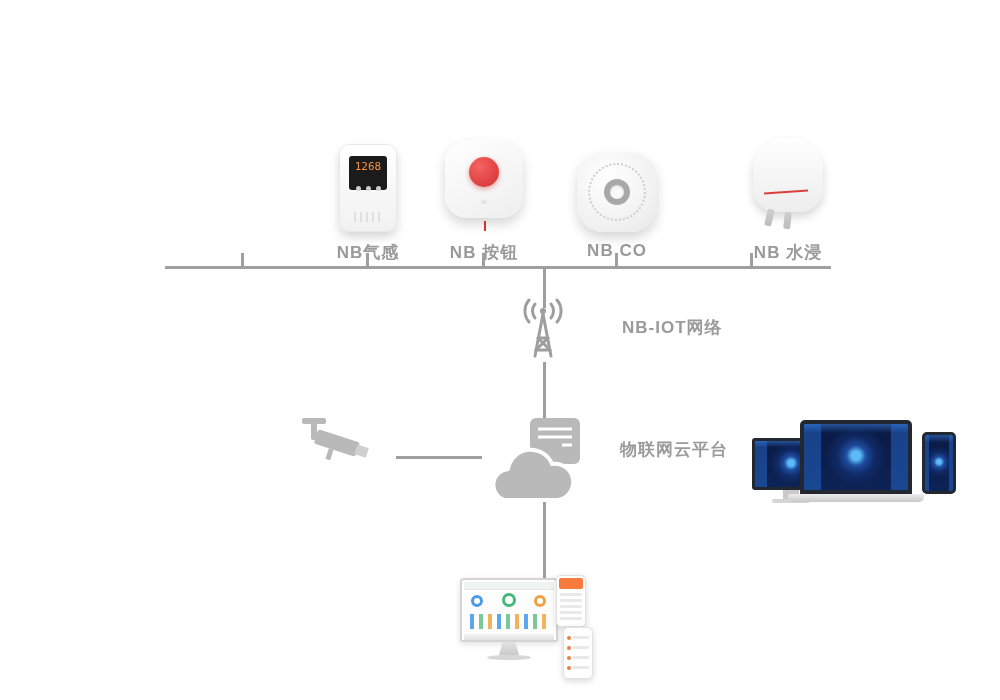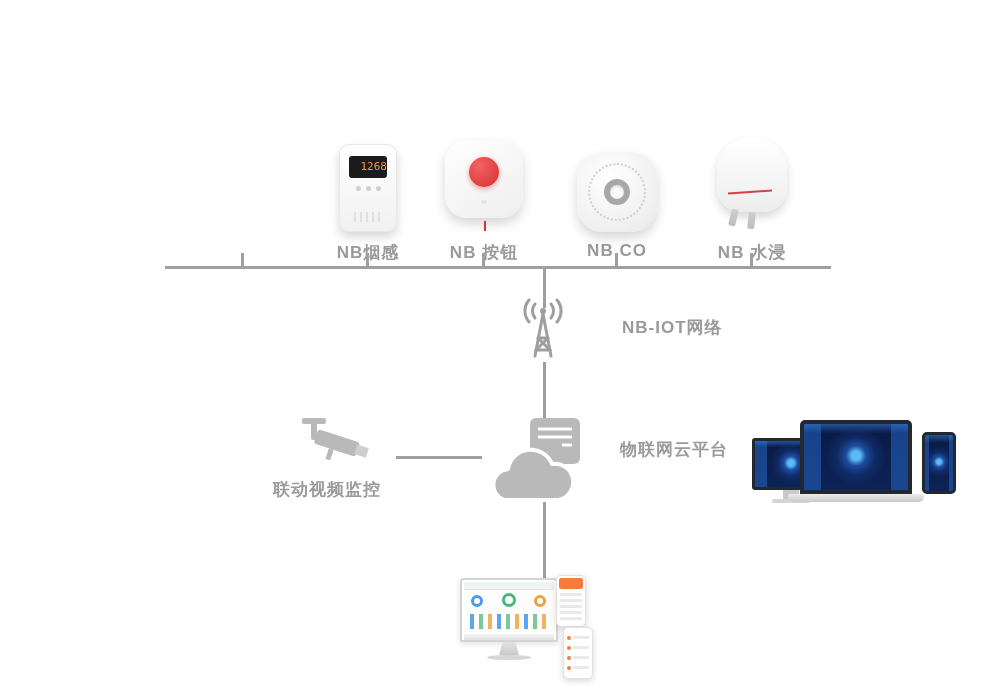--- a/index.html
+++ b/index.html
@@ -17,21 +17,21 @@
   .tick{position:absolute;width:3px;height:13px;top:253px;background:#9f9f9f}
 
   
   .smoke{position:relative;width:90px;height:90px}
   .smoke-outer{position:absolute;inset:0;border-radius:50%;background:radial-gradient(circle at 38% 30%,#ffffff 0 30%,#ececec 70%,#d9d9d9);box-shadow:0 5px 10px rgba(0,0,0,.15)}
   .smoke-ring{position:absolute;left:14px;top:14px;width:62px;height:62px;border-radius:50%;background:#e3e3e3;box-shadow:inset 0 2px 5px rgba(0,0,0,.12)}
   .smoke-center{position:absolute;left:26px;top:26px;width:38px;height:38px;border-radius:50%;background:repeating-radial-gradient(circle,#c6c6c6 0 3px,#b0b0b0 3px 6px);box-shadow:inset 0 2px 4px rgba(0,0,0,.25)}
 
   
   .gas{position:relative;width:58px;height:88px;border-radius:10px;background:linear-gradient(#ffffff,#f1f1f1);box-shadow:0 5px 10px rgba(0,0,0,.16);border:1px solid #e8e8e8}
-  .gas-screen{position:absolute;left:9px;top:11px;width:38px;height:22px;background:#1b1b1b;border-radius:3px;color:#ff9040;font-family:"DejaVu Sans Mono",monospace;font-size:11px;line-height:22px;text-align:right}
+  .gas-screen{position:absolute;left:9px;top:11px;width:38px;height:34px;background:#1b1b1b;border-radius:3px;color:#ff9040;font-family:"DejaVu Sans Mono",monospace;font-size:11px;line-height:22px;text-align:center}
   .gas-btns{position:absolute;left:0;top:41px;width:100%;display:flex;justify-content:center;gap:5px}
   .gas-btns i{width:5px;height:5px;border-radius:50%;background:#cfcfcf}
   .gas-vent{position:absolute;left:14px;bottom:9px;width:28px;height:10px;background:repeating-linear-gradient(90deg,#e0e0e0 0 2px,transparent 2px 6px)}
 
   
   .btnd{position:relative;width:78px;height:78px;border-radius:22px;background:linear-gradient(150deg,#ffffff,#eeeeee);box-shadow:0 6px 12px rgba(0,0,0,.16);margin-bottom:14px}
   .btnd-red{position:absolute;left:24px;top:17px;width:30px;height:30px;border-radius:50%;background:radial-gradient(circle at 35% 30%,#f56262,#d42f2f);box-shadow:0 2px 5px rgba(214,48,48,.45)}
   .btnd-slot{position:absolute;left:36px;top:60px;width:6px;height:4px;border-radius:2px;background:#e4e4e4}
   .btnd-tick{position:absolute;left:50%;bottom:1px;width:2px;height:10px;background:#d23333}
 
@@ -103,21 +103,21 @@
       <div class="gas">
         <div class="gas-screen">1268</div>
         <div class="gas-btns">
             <i></i>
             <i></i>
             <i></i>
           </div>
         <div class="gas-vent"></div>
       </div>
     </div>
-    <div class="device-label">NB烟感</div>
+    <div class="device-label">NB气感</div>
   </div>
 
   <div class="device-group" style="left:414px">
     <div class="icon-area">
       <div class="btnd">
         <div class="btnd-red"></div>
         <div class="btnd-slot"></div>
       </div>
       <div class="btnd-tick"></div>
     </div>
@@ -127,21 +127,21 @@
   <div class="device-group" style="left:547px">
     <div class="icon-area">
       <div class="co">
         <div class="co-dots"></div>
         <div class="co-center"></div>
       </div>
     </div>
     <div class="device-label">NB CO</div>
   </div>
 
-  <div class="device-group" style="left:682px">
+  <div class="device-group" style="left:718px">
     <div class="icon-area">
       <div class="water">
         <div class="water-body"></div>
         <div class="water-line"></div>
         <div class="water-prong water-p1"></div>
         <div class="water-prong water-p2"></div>
       </div>
     </div>
     <div class="device-label">NB 水浸</div>
   </div>
@@ -194,21 +194,20 @@
         <rect x="4" y="2" width="24" height="6" rx="2"></rect>
         <rect x="13" y="2" width="6" height="22" rx="2"></rect>
         <g transform="rotate(18 40 30)">
           <rect x="16" y="20" width="44" height="15" rx="3"></rect>
           <rect x="58" y="22.5" width="12" height="10" fill="#cfcfcf"></rect>
           <rect x="32" y="35" width="5" height="11"></rect>
         </g>
       </g>
     </svg>
   </div>
-  <div class="node-label" style="left:242px;top:478px;width:170px;text-align:center">联动视频监控</div>
 
   <div class="cluster">
     <div class="mon-back">
         <div class="dash"></div>
       </div>
     <div class="mon-back-stand"></div>
     <div class="mon-back-base"></div>
     <div class="laptop-screen">
         <div class="dash"></div>
       </div>

